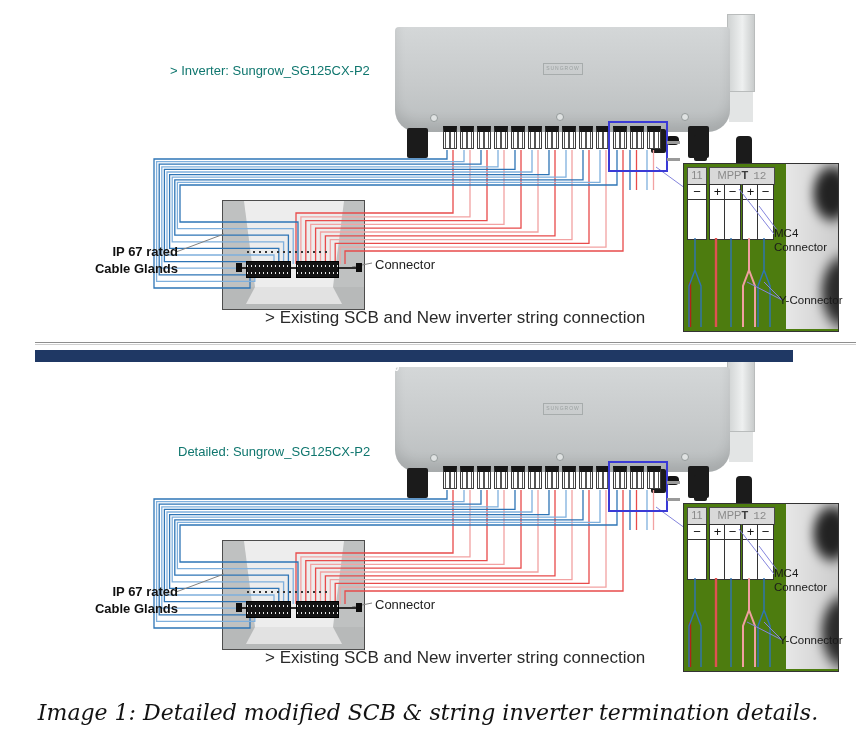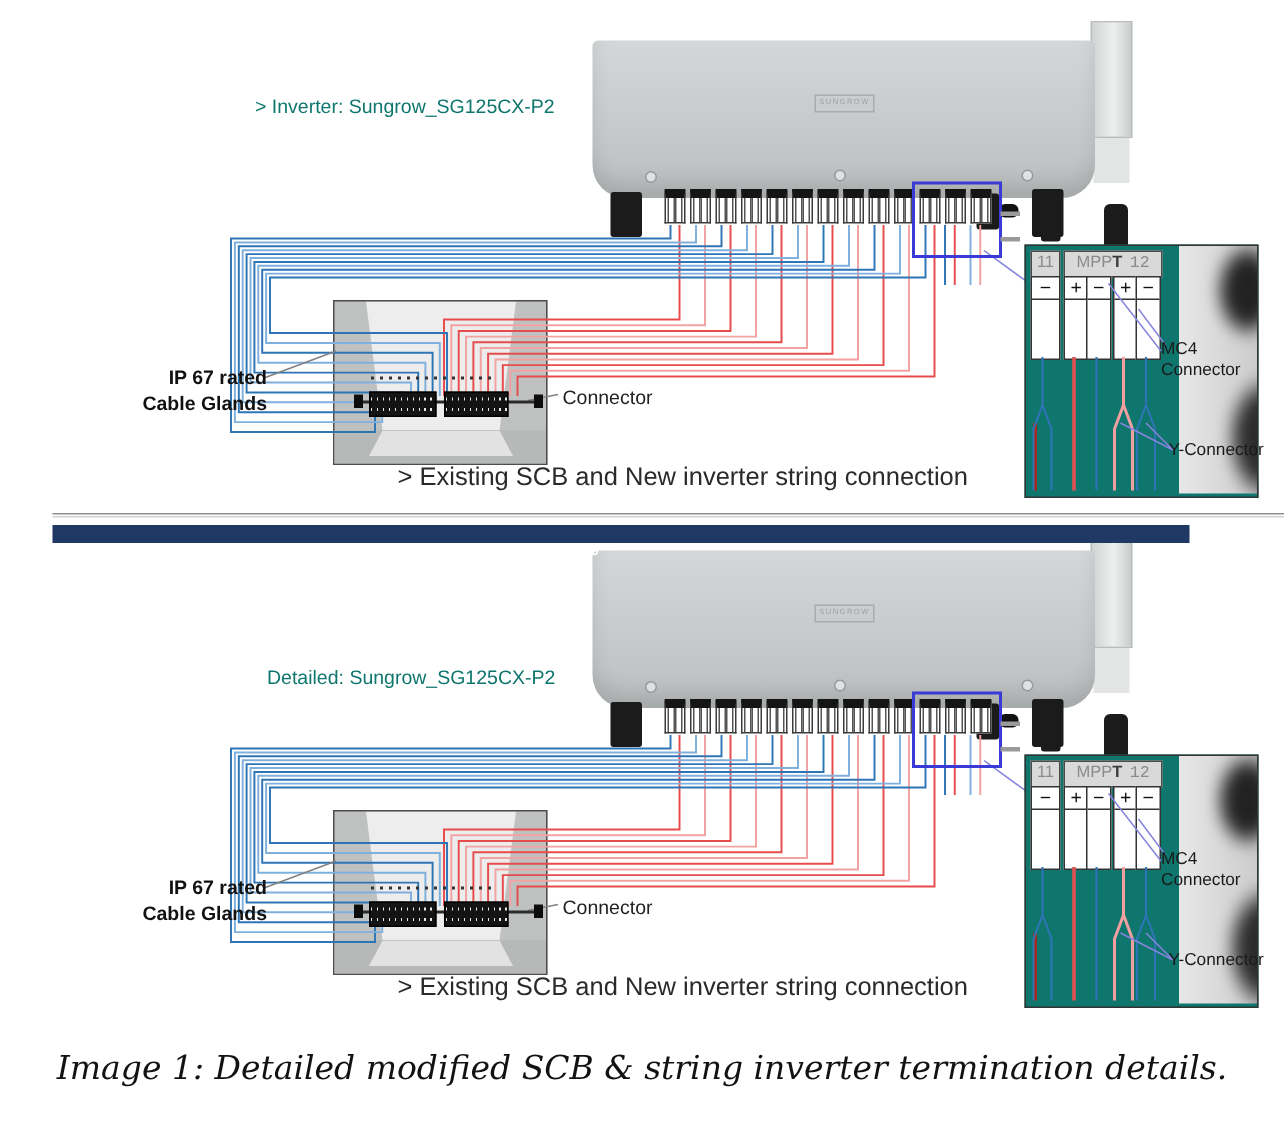--- a/index.html
+++ b/index.html
@@ -48,21 +48,21 @@
         background:repeating-linear-gradient(90deg,#333 0 2px,transparent 2px 6px);}
   .tab{top:263px;width:6px;height:9px;background:#0d0d0d;}
   
   .ip{position:absolute;left:78px;top:243px;width:100px;text-align:right;font-weight:bold;
       font-size:13px;line-height:17px;color:#111;z-index:3;}
   .conn-label{position:absolute;left:375px;top:257px;font-size:13px;color:#222;z-index:3;}
   .scb-cap{position:absolute;left:265px;top:308px;font-size:17px;color:#2a2a2a;white-space:nowrap;}
   
   .hl{position:absolute;left:608px;top:121px;width:56px;height:47px;border:2px solid #3a3ad6;z-index:2;}
   .smudge{position:absolute;width:13px;height:3px;background:#9a9a9a;z-index:2;}
-  .detail{position:absolute;left:683px;top:163px;width:154px;height:167px;background:#0f766e;
+  .detail{position:absolute;left:683px;top:163px;width:154px;height:167px;background:#4d7c0f;
           border:1px solid #333;z-index:2;}
   .photo{position:absolute;left:102px;top:0;width:52px;height:165px;overflow:hidden;z-index:0;}
   .pblob{position:absolute;inset:-12px;filter:blur(5px);
      background:
        radial-gradient(30px 44px at 76% 22%,#222 0 45%,rgba(40,40,40,0) 75%),
        radial-gradient(34px 56px at 90% 74%,#2b2b2b 0 45%,rgba(40,40,40,0) 75%),
        linear-gradient(90deg,#ededed,#c7c7c7);}
   .hdr{position:absolute;top:3px;height:16px;background:#d9d9d9;border:1px solid #4a4a4a;
        color:#8a8a8a;font-size:11px;text-align:center;line-height:15px;z-index:1;}
   .hdr b{color:#3c3c3c;font-weight:bold;}

